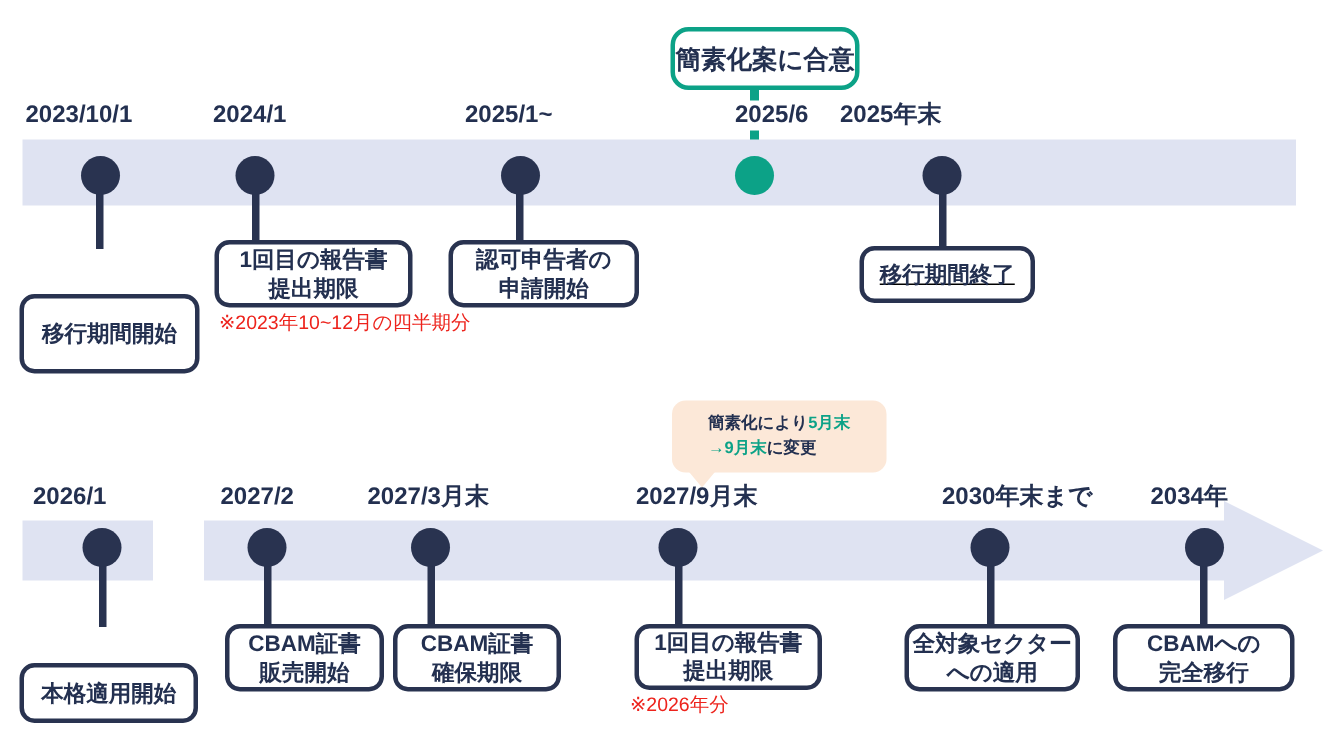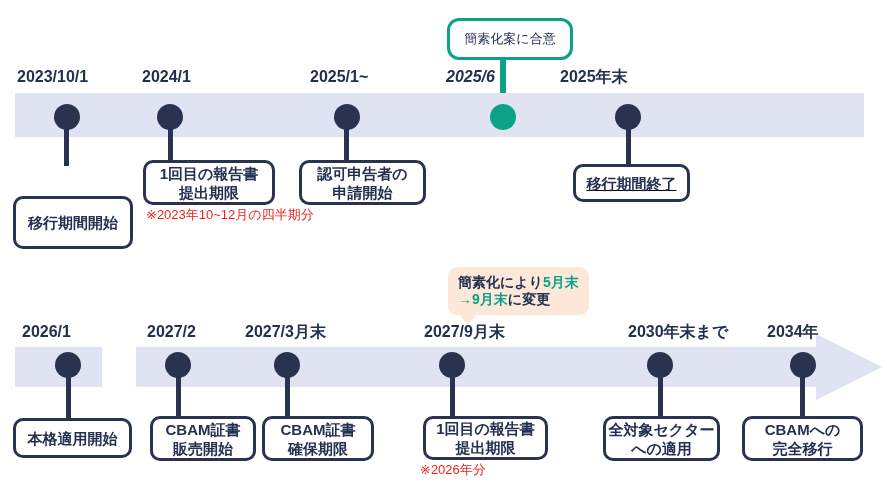--- a/index.html
+++ b/index.html
@@ -25,24 +25,24 @@
   .stem.teal{background:var(--teal); width:6px;}
   .event{position:absolute; box-sizing:border-box; border:3px solid var(--navy);
     border-radius:10px; background:#fff; display:flex; align-items:center;
     justify-content:center; text-align:center;}
   .event .ev-text{white-space:pre-line; font-size:15px; font-weight:bold;
     color:var(--text); line-height:19px;}
   .note{position:absolute; color:var(--red); font-size:13px; white-space:nowrap;}
   .callout-teal{position:absolute; box-sizing:border-box; border:3px solid var(--teal);
     border-radius:12px; background:#fff; display:flex; align-items:center;
     justify-content:center;}
-  .callout-teal .c-text{font-size:13px; font-weight:normal; color:var(--text);
+  .callout-teal .c-text{font-size:17px; font-weight:bold; color:var(--text);
     white-space:nowrap;text-align:center;}
   .callout-peach{position:absolute; box-sizing:border-box; background:var(--peach);
-    border-radius:9px; padding:7px 10px; font-size:14px; font-weight:bold;
+    border-radius:9px; padding:7px 24px; font-size:11px; font-weight:bold;
     color:var(--text); line-height:17px; white-space:nowrap;}
   .callout-peach .hl{color:var(--teal);}
   .pointer{position:absolute; width:0; height:0;
     border-left:10px solid transparent; border-right:10px solid transparent;
     border-top:12px solid var(--peach);}
 </style>
 </head>
 <body>
 
 <div class="canvas">
@@ -63,21 +63,21 @@
 
     <div class="dot" style="left:54px;  top:104px;"></div>
     <div class="dot" style="left:157px; top:104px;"></div>
     <div class="dot" style="left:334px; top:104px;"></div>
     <div class="dot teal" style="left:490px; top:104px;"></div>
     <div class="dot" style="left:615px; top:104px;"></div>
 
     <div class="date" style="left:17px;  top:67px;">2023/10/1</div>
     <div class="date" style="left:142px; top:67px;">2024/1</div>
     <div class="date" style="left:310px; top:67px;">2025/1~</div>
-    <div class="date on-stem" style="left:442px; top:67px;font-style:italic;">2025/6</div>
+    <div class="date on-stem" style="left:486px; top:67px;">2025/6</div>
     <div class="date" style="left:560px; top:67px;">2025年末</div>
 
     <div class="event" style="left:13px; top:170px; width:120px; height:53px;margin-top:26px;">
       <span class="ev-text">移行期間開始</span>
     </div>
     <div class="event" style="left:143px; top:160px; width:132px; height:45px;">
       <span class="ev-text">1回目の報告書
 提出期限</span>
     </div>
     <div class="event" style="left:299px; top:160px; width:127px; height:45px;">
@@ -117,21 +117,21 @@
     <div class="dot" style="left:647px; top:352px;"></div>
     <div class="dot" style="left:790px; top:352px;"></div>
 
     <div class="date" style="left:22px;  top:322px;">2026/1</div>
     <div class="date" style="left:147px; top:322px;">2027/2</div>
     <div class="date" style="left:245px; top:322px;">2027/3月末</div>
     <div class="date" style="left:424px; top:322px;">2027/9月末</div>
     <div class="date" style="left:628px; top:322px;">2030年末まで</div>
     <div class="date" style="left:767px; top:322px;">2034年</div>
 
-    <div class="event" style="left:13px; top:418px; width:119px; height:40px;">
+    <div class="event" style="left:13px; top:442px; width:119px; height:40px;">
       <span class="ev-text">本格適用開始</span>
     </div>
     <div class="event" style="left:150px; top:416px; width:106px; height:45px;">
       <span class="ev-text">CBAM証書
 販売開始</span>
     </div>
     <div class="event" style="left:262px; top:416px; width:112px; height:45px;">
       <span class="ev-text">CBAM証書
 確保期限</span>
     </div>

